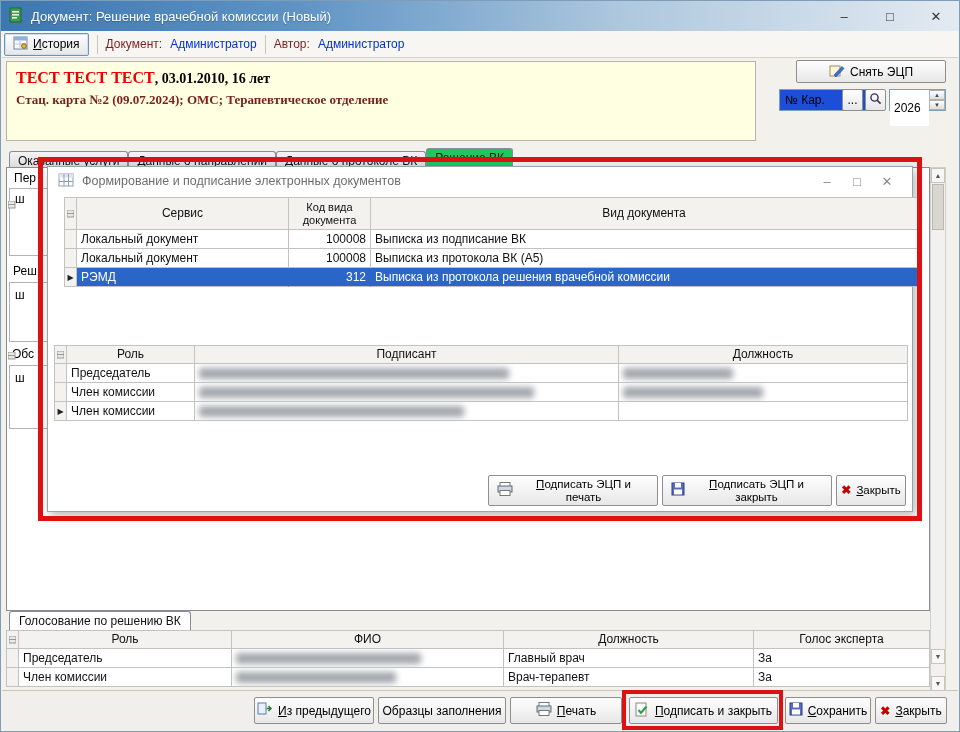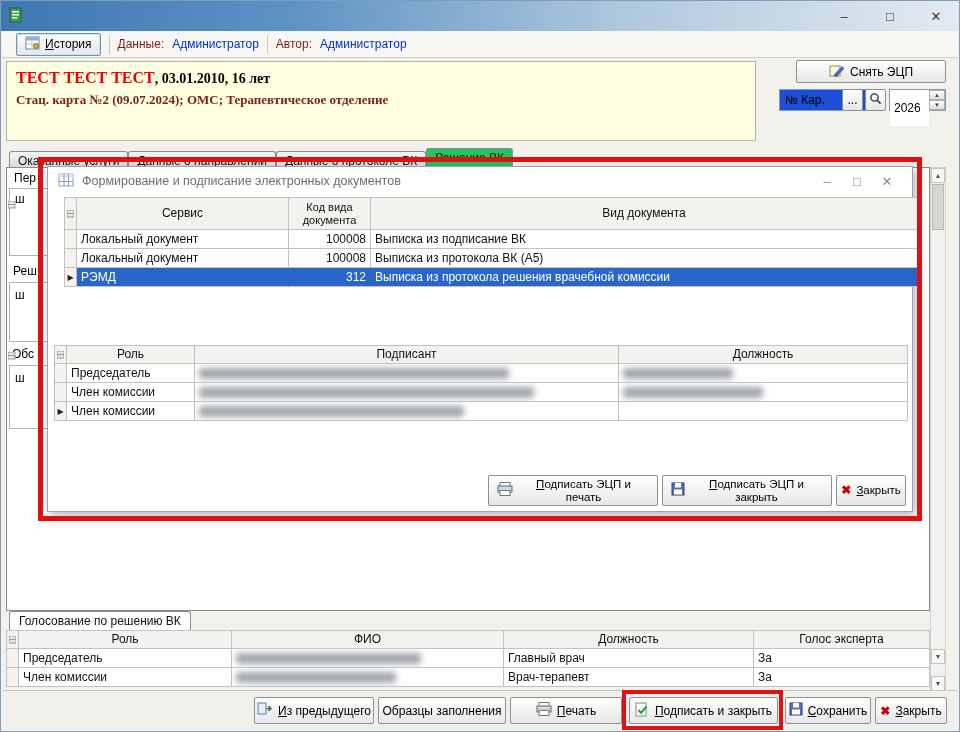--- a/index.html
+++ b/index.html
@@ -21,21 +21,21 @@
     display: flex; align-items: center; padding-left: 7px;
   }
   .title-text { color: #fff; font-size: 13px; margin-left: 7px; text-shadow: 0 1px 1px rgba(0,0,0,.25); }
   .win-controls { position: absolute; right: 0; top: 0; height: 30px; display: flex; }
   .wc { width: 46px; height: 30px; display: flex; align-items: center; justify-content: center; color: #333; font-size: 13px; cursor: default; }
 
   
   .toolbar {
     position: absolute; left: 1px; right: 1px; top: 30px; height: 27px;
     background: #f7f6f3; border-bottom: 1px solid #d6d2c9;
-    display: flex; align-items: center; gap: 8px; padding: 0 14px;
+    display: flex; align-items: center; gap: 8px; padding: 0 2px;
   }
   .btn {
     height: 23px; border: 1px solid #8f8f8f; border-radius: 2px;
     background: linear-gradient(#fefefe, #e7e7e7);
     display: inline-flex; align-items: center; justify-content: center; gap: 5px;
     padding: 0 8px; font-size: 12px; cursor: default; white-space: nowrap;
   }
   .history-btn { border-color: #6b93bd; box-shadow: 0 0 0 1px #cfe0f0 inset; }
   .sep { width: 1px; height: 19px; background: #c9c6bd; }
   .lbl-maroon { color: var(--maroon, #7c1f1f); }
@@ -161,20 +161,21 @@
 
   <div class="titlebar">
     <span>
       <svg width="16" height="16">
           <rect x="2" y="1" width="11" height="14" fill="#3f9e4d" stroke="#20662a"></rect>
           <rect x="4" y="4" width="7" height="1.5" fill="#fff"></rect>
           <rect x="4" y="7" width="7" height="1.5" fill="#fff"></rect>
           <rect x="4" y="10" width="5" height="1.5" fill="#fff"></rect>
         </svg>
     </span>
+    <span class="title-text">Документ: Решение врачебной комиссии (Новый)</span>
     <div class="win-controls">
       <span class="wc">–</span>
       <span class="wc">□</span>
       <span class="wc">✕</span>
     </div>
   </div>
 
   <div class="toolbar">
     <button class="btn history-btn">
       <span>
@@ -182,21 +183,21 @@
             <rect x="1" y="1" width="13" height="12" fill="#fff" stroke="#6b85a8"></rect>
             <rect x="1" y="1" width="13" height="3.5" fill="#8fb2d9"></rect>
             <line x1="1" y1="8" x2="14" y2="8" stroke="#b9c6d6"></line>
             <line x1="7" y1="4.5" x2="7" y2="13" stroke="#b9c6d6"></line>
             <circle cx="11" cy="10" r="2.4" fill="#e4b33c" stroke="#8a6a14"></circle>
           </svg>
       </span>
       <span class="accel">История</span>
     </button>
     <span class="sep"></span>
-    <span class="lbl-maroon">Данные:</span>
+    <span class="lbl-maroon">Документ:</span>
     <span class="lbl-blue">Администратор</span>
     <span class="sep"></span>
     <span class="lbl-maroon">Автор:</span>
     <span class="lbl-blue">Администратор</span>
   </div>
 
   <div class="patient-panel">
     <div class="patient-line1"><span class="patient-name">ТЕСТ ТЕСТ ТЕСТ</span><span>, 03.01.2010, 16 лет</span></div>
     <div class="patient-card">Стац. карта №2 (09.07.2024); ОМС; Терапевтическое отделение</div>
   </div>

